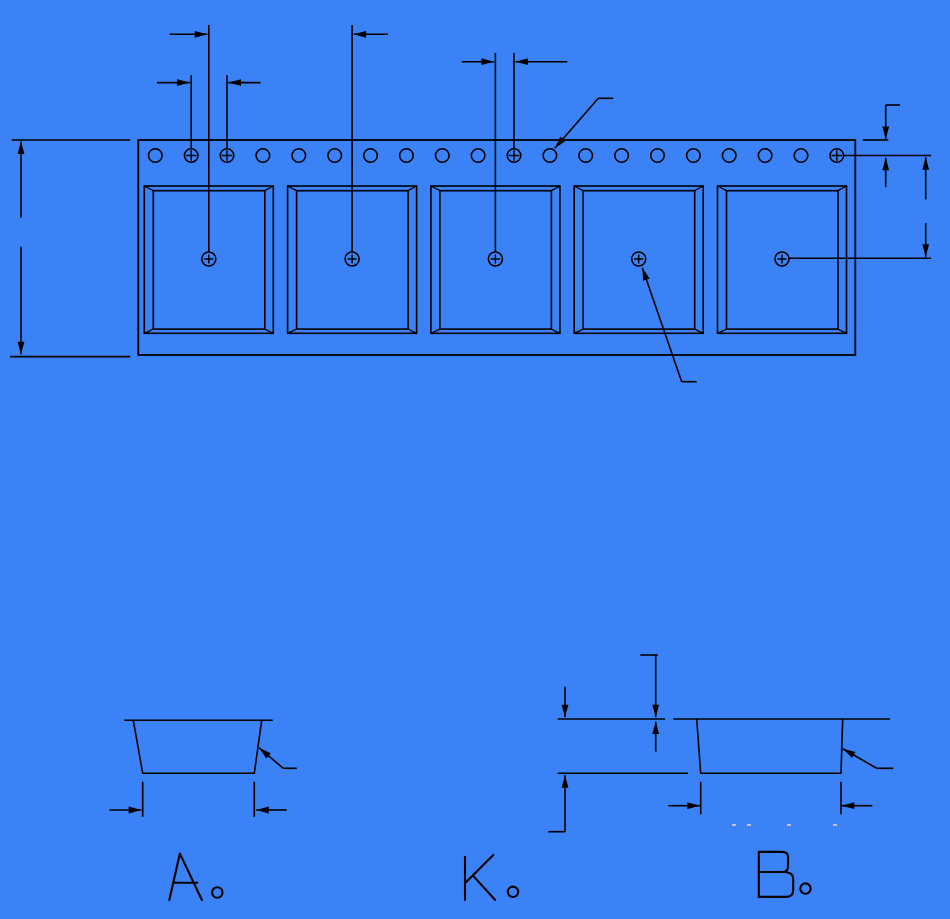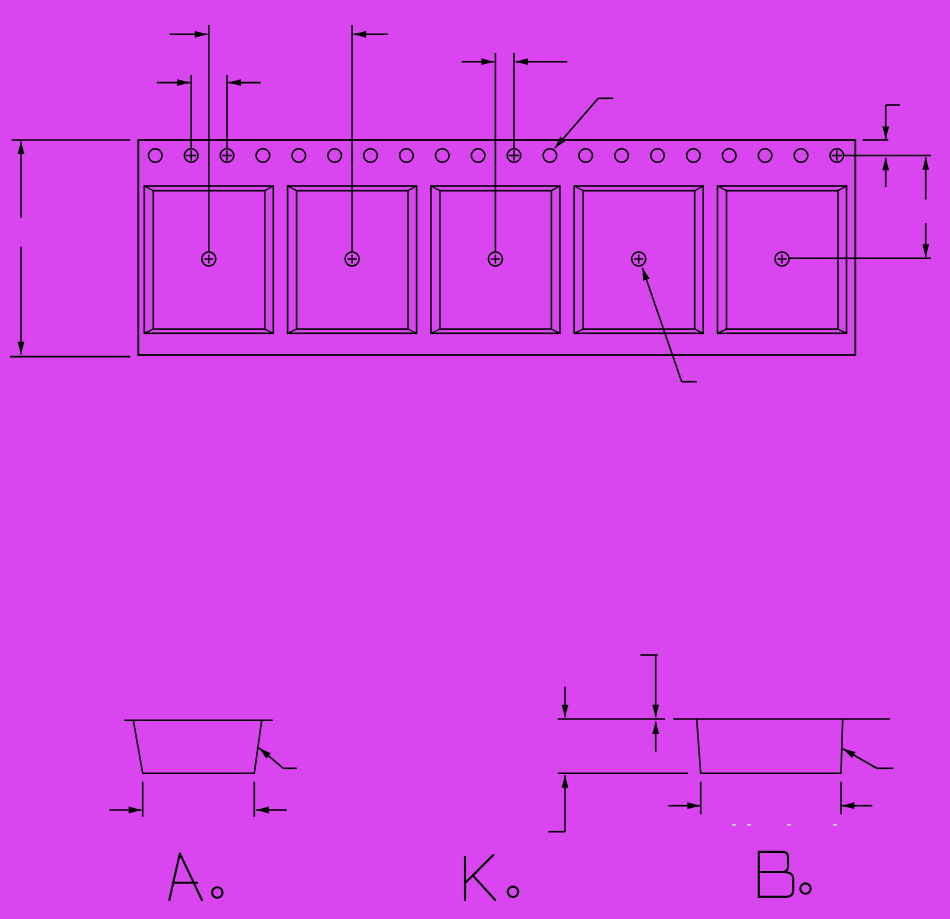--- a/index.html
+++ b/index.html
@@ -1,16 +1,16 @@
 <!DOCTYPE html>
 <html><head>
 <meta charset="utf-8">
 <style>
   html,body{margin:0;padding:0;background:#ffffff;}
-  .canvas{position:relative;width:950px;height:919px;background:#d946ef;overflow:hidden;}
+  .canvas{position:relative;width:950px;height:919px;background:#3b82f6;overflow:hidden;}
   svg{display:block;}
   .ln{stroke:#000000;stroke-width:1.6;fill:none;stroke-linecap:butt;}
   .outline{stroke:#000000;stroke-width:1.8;fill:none;}
   .thin{stroke:#000000;stroke-width:1.4;fill:none;}
   .glyph{stroke:#000000;stroke-width:2.1;fill:none;stroke-linecap:round;stroke-linejoin:round;}
   .faint{fill:#c9c9c9;stroke:none;}
   .ghost{fill:#000;fill-opacity:0;font-family:"Liberation Sans",sans-serif;font-size:42px;}
 </style>
 </head>
 <body>

